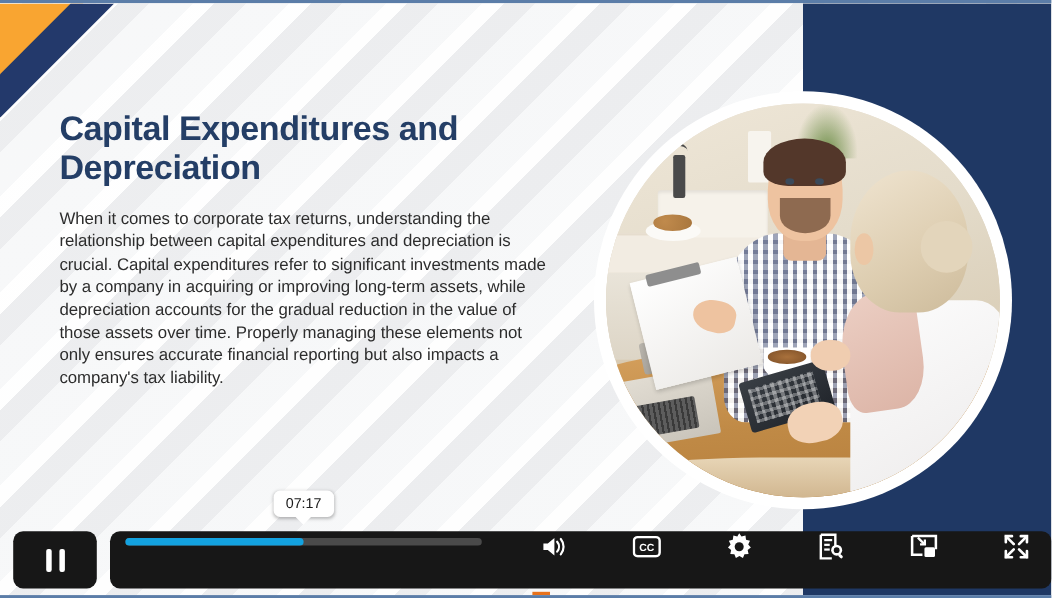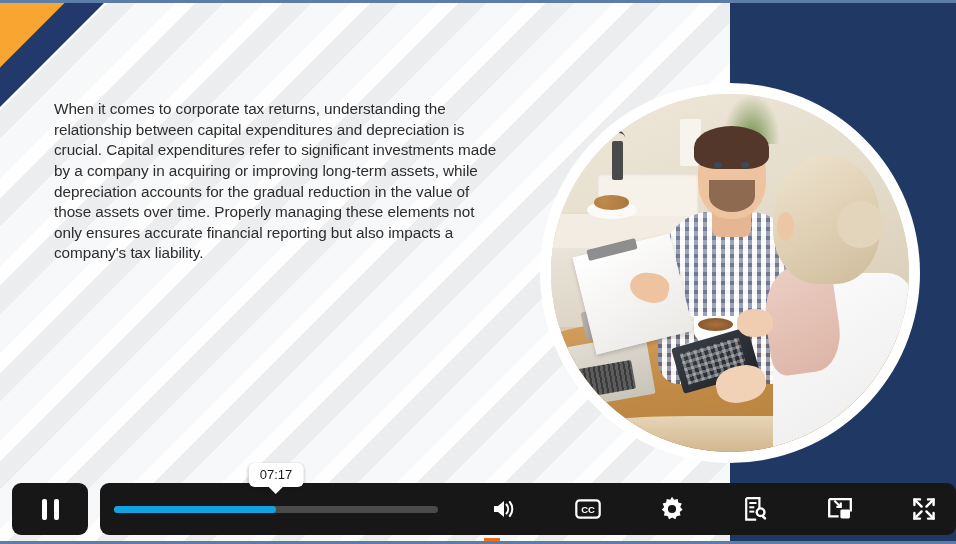--- a/index.html
+++ b/index.html
@@ -302,21 +302,21 @@
 
   .bar-rest {
     pointer-events: auto;
     position: relative;
     margin-left: 12px;
     height: 52px;
     flex: 1;
     background: #171717;
     border-radius: 9px;
     display: flex;
-    align-items: center;
+    align-items: flex-start;
   }
 
   .progress-wrap {
     position: relative;
     margin-left: 14px;
     flex: 1;
     height: 18px;
     display: flex;
     align-items: center;
     cursor: pointer;
@@ -388,20 +388,21 @@
 
 <div class="viewer">
 
   <div class="slide">
 
     <div class="navy-panel"></div>
     <div class="corner-flag"></div>
     <div class="corner-stripe"></div>
 
     <div class="text-col">
+      <div class="slide-title">Capital Expenditures and Depreciation</div>
       <div class="slide-body">When it comes to corporate tax returns, understanding the relationship between capital expenditures and depreciation is crucial. Capital expenditures refer to significant investments made by a company in acquiring or improving long-term assets, while depreciation accounts for the gradual reduction in the value of those assets over time. Properly managing these elements not only ensures accurate financial reporting but also impacts a company's tax liability.</div>
     </div>
 
     <div class="photo-wrap">
       <div class="photo">
         <div class="ph-wall"></div>
         <div class="ph-counter"></div>
         <div class="ph-cabinet"></div>
         <div class="ph-sink"></div>
         <div class="ph-faucet"></div>

